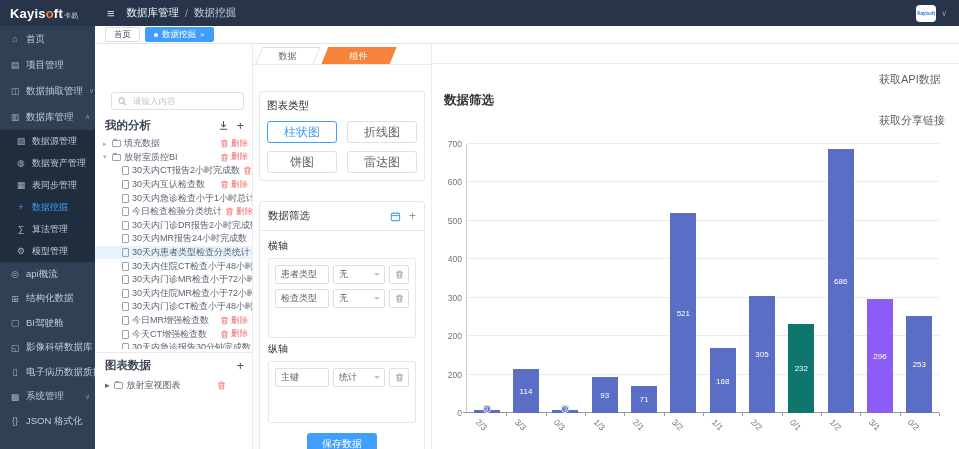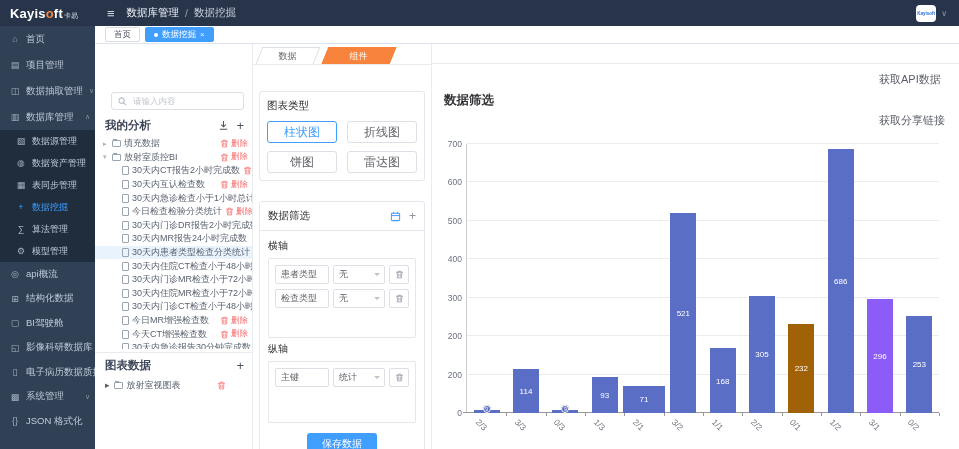--- a/index.html
+++ b/index.html
@@ -518,41 +518,41 @@
                 <div class="bar" style="left: 20.8333%; height: 1.28571%; background: rgb(91, 110, 198);">
                   <span class="marker" style="background: rgb(91, 110, 198);">9</span>
                 </div>
                 <span class="xlab" style="left: 20.8333%;">0/3</span>
                 <span class="xtick" style="left: 25%;"></span>
                 <div class="bar" style="left: 29.1667%; height: 13.2857%; background: rgb(91, 110, 198);">
                   <span class="blab">93</span>
                 </div>
                 <span class="xlab" style="left: 29.1667%;">1/3</span>
                 <span class="xtick" style="left: 33.3333%;"></span>
-                <div class="bar" style="left: 37.5%; height: 10.1429%; background: rgb(91, 110, 198); padding-left: 16px;">
+                <div class="bar" style="left: 37.5%; height: 10.1429%; background: rgb(91, 110, 198);">
                   <span class="blab">71</span>
                 </div>
                 <span class="xlab" style="left: 37.5%;">2/1</span>
                 <span class="xtick" style="left: 41.6667%;"></span>
                 <div class="bar" style="left: 45.8333%; height: 74.4286%; background: rgb(91, 110, 198);">
                   <span class="blab">521</span>
                 </div>
                 <span class="xlab" style="left: 45.8333%;">3/2</span>
                 <span class="xtick" style="left: 50%;"></span>
                 <div class="bar" style="left: 54.1667%; height: 24%; background: rgb(91, 110, 198);">
                   <span class="blab">168</span>
                 </div>
                 <span class="xlab" style="left: 54.1667%;">1/1</span>
                 <span class="xtick" style="left: 58.3333%;"></span>
                 <div class="bar" style="left: 62.5%; height: 43.5714%; background: rgb(91, 110, 198);">
                   <span class="blab">305</span>
                 </div>
                 <span class="xlab" style="left: 62.5%;">2/2</span>
                 <span class="xtick" style="left: 66.6667%;"></span>
-                <div class="bar" style="left: 70.8333%; height: 33.1429%; background: #a16207;">
+                <div class="bar" style="left: 70.8333%; height: 33.1429%; background: #0f766e;">
                   <span class="blab">232</span>
                 </div>
                 <span class="xlab" style="left: 70.8333%;">0/1</span>
                 <span class="xtick" style="left: 75%;"></span>
                 <div class="bar" style="left: 79.1667%; height: 98%; background: rgb(91, 110, 198);">
                   <span class="blab">686</span>
                 </div>
                 <span class="xlab" style="left: 79.1667%;">1/2</span>
                 <span class="xtick" style="left: 83.3333%;"></span>
                 <div class="bar" style="left: 87.5%; height: 42.2857%; background: #8b5cf6;">

